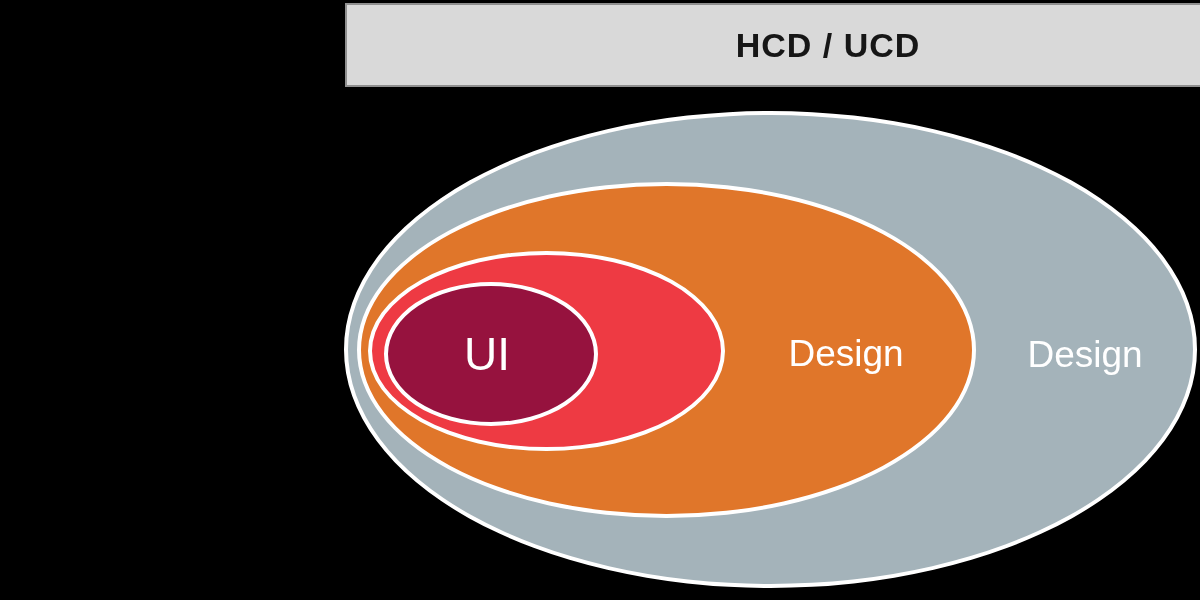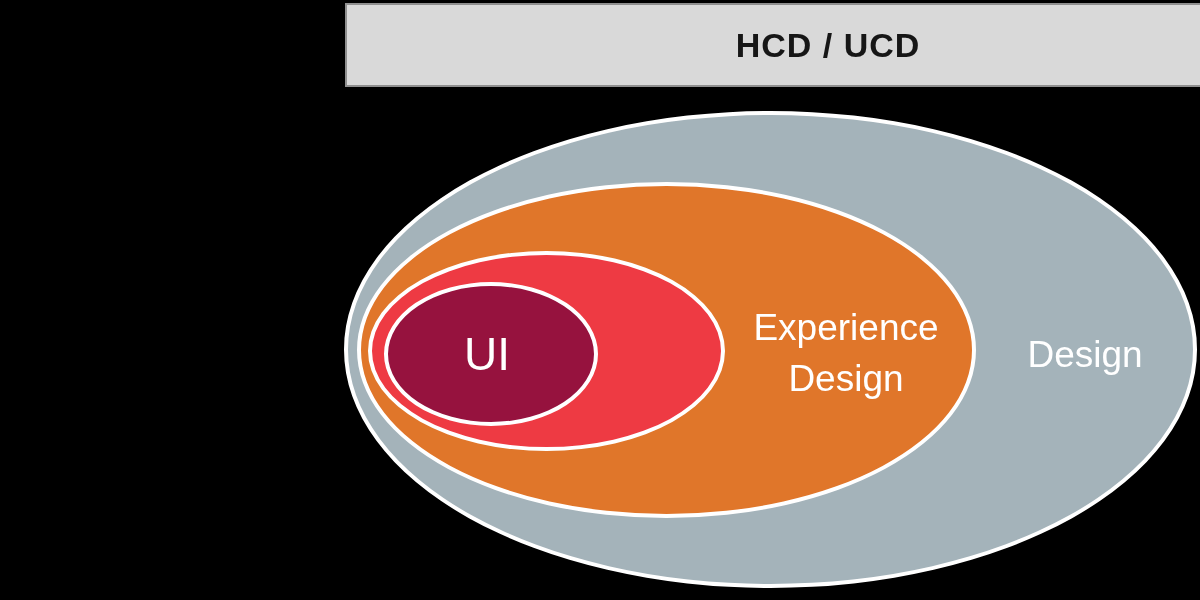--- a/index.html
+++ b/index.html
@@ -96,21 +96,20 @@
   <div class="ellipse experience"></div>
 
   <div class="ellipse ux"></div>
 
   <div class="ellipse ui"></div>
 
   <div class="label big ui-label">UI</div>
 
 
   <div class="label two-line exp-label">
-    <div>Experience</div>
     <div>Design</div>
   </div>
 
   <div class="label two-line svc-label">
     <div>Design</div>
   </div>
 
 </div>
 
 </body></html>

